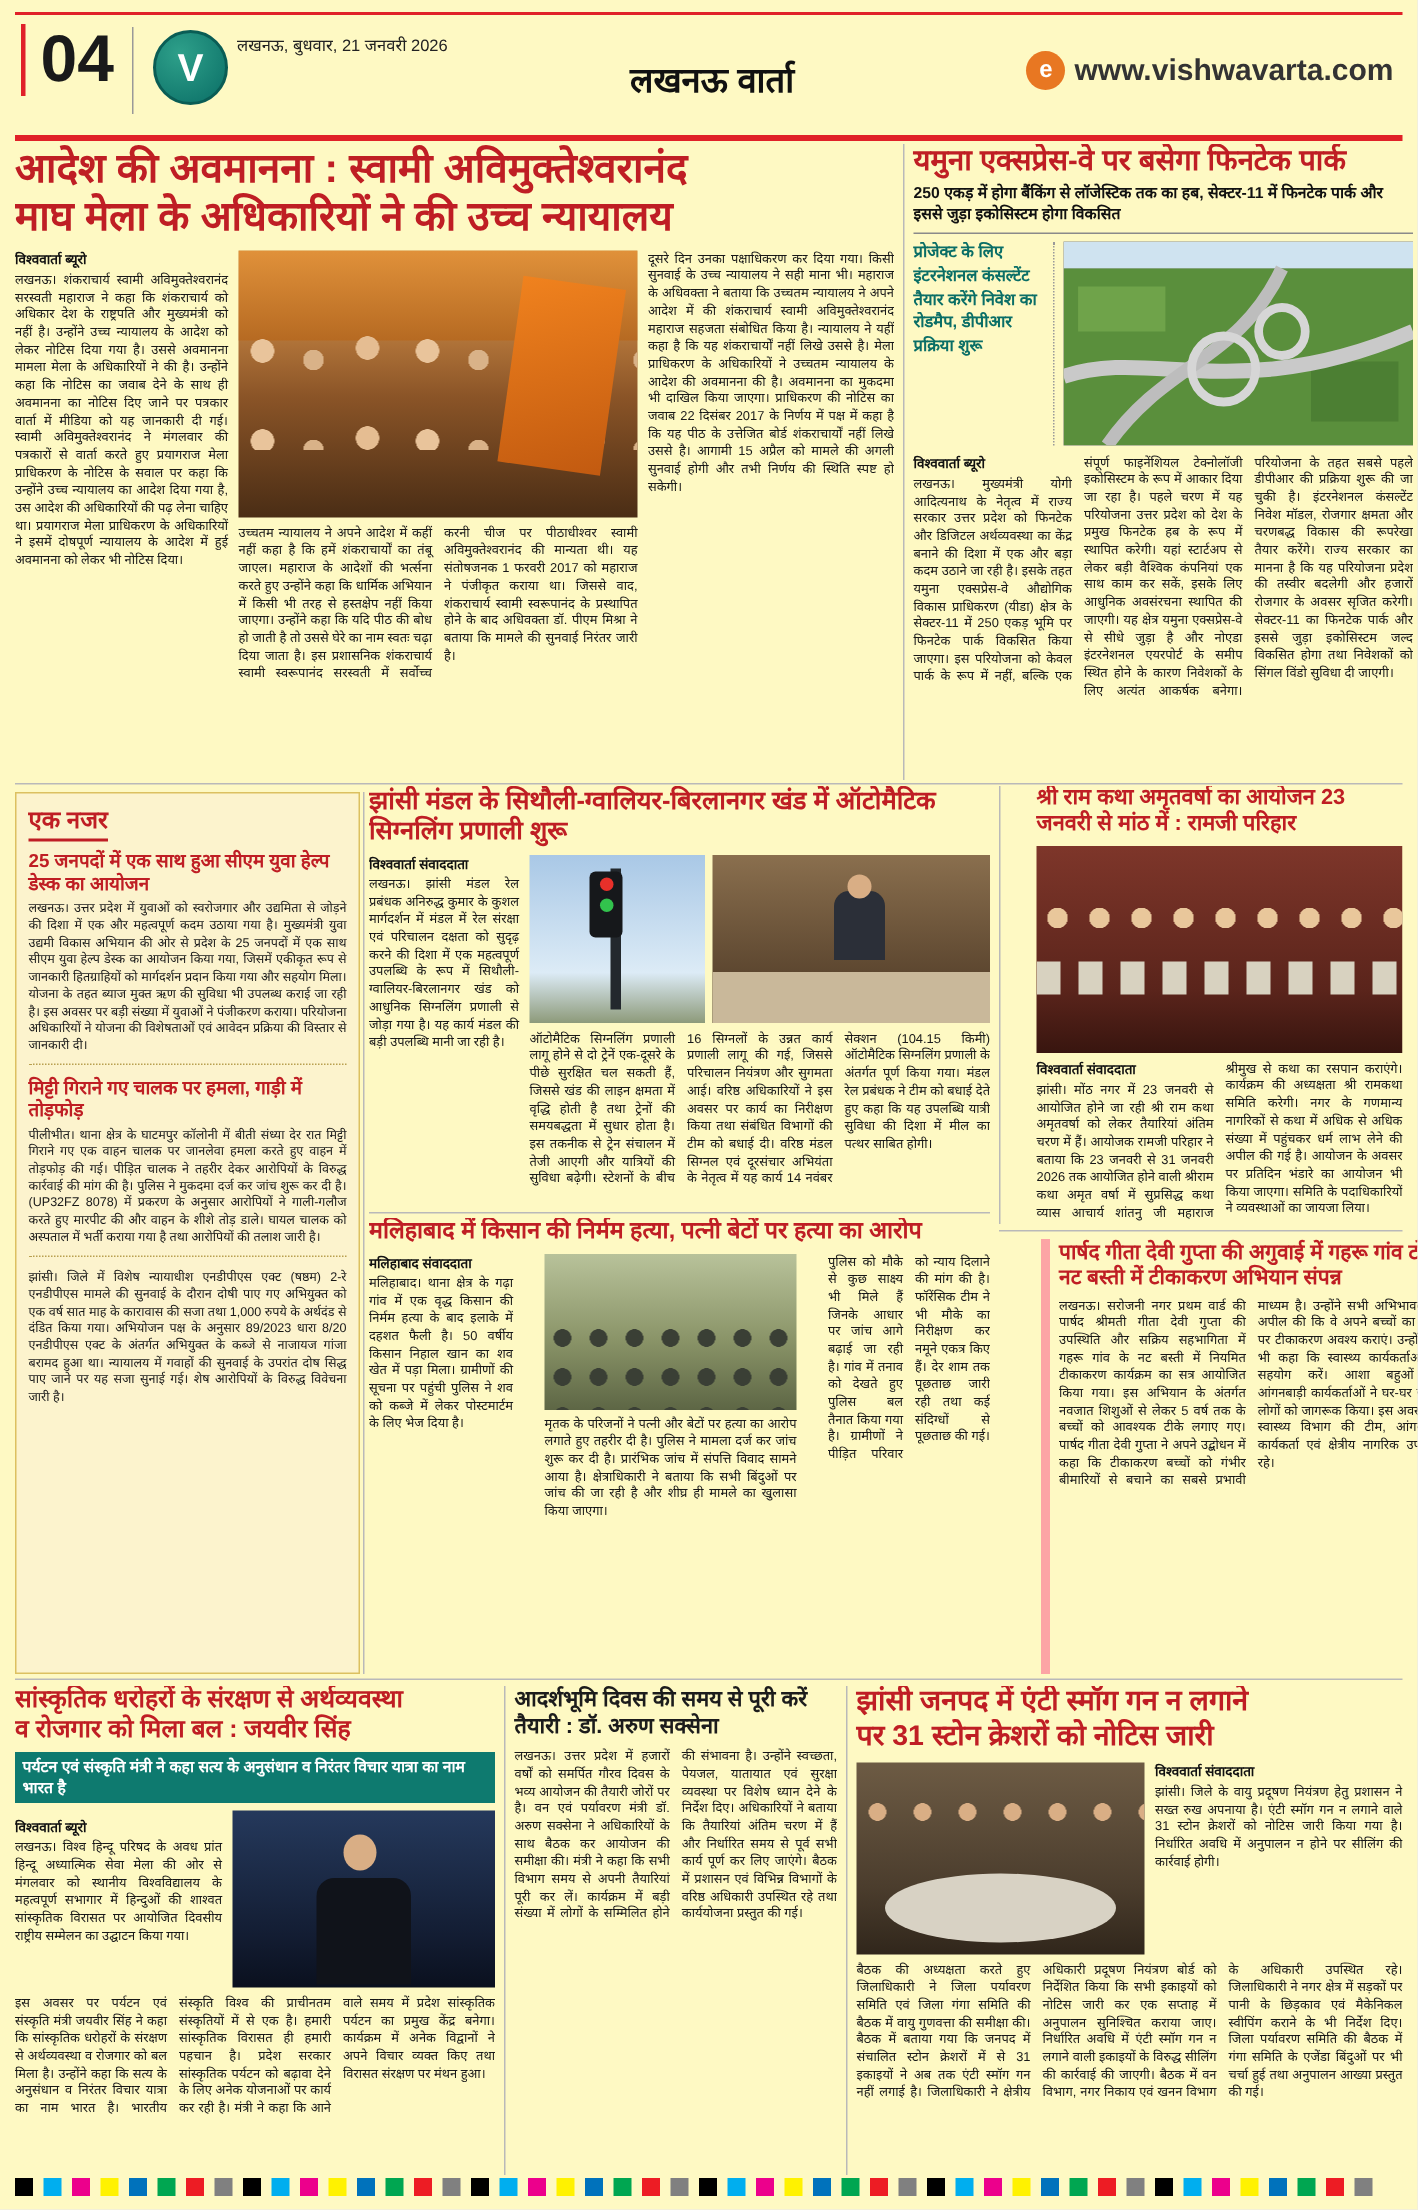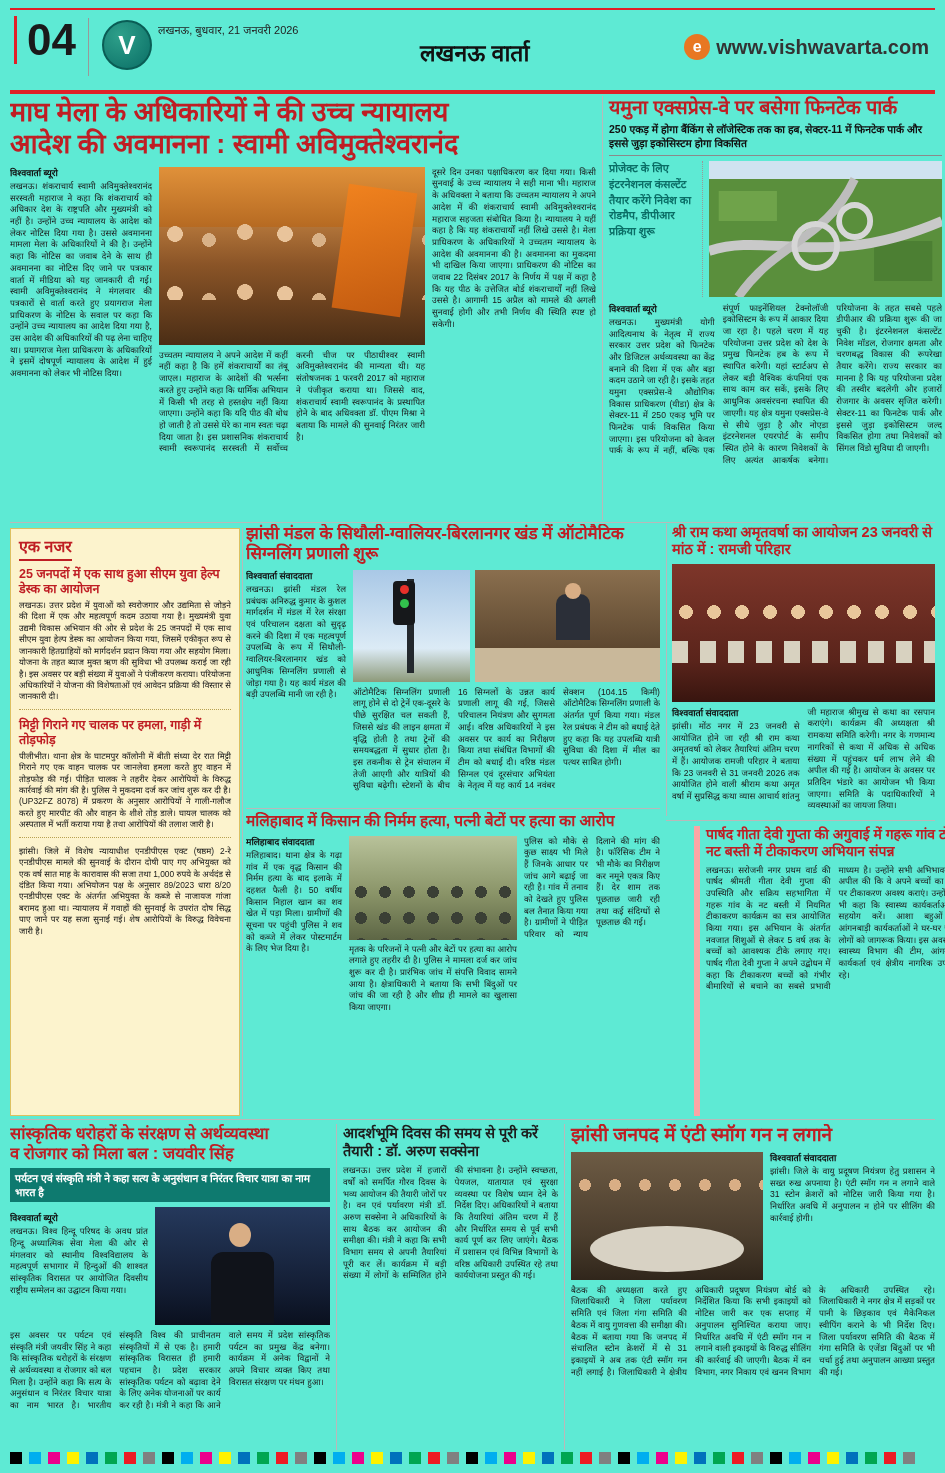--- a/index.html
+++ b/index.html
@@ -1,17 +1,17 @@
 <!DOCTYPE html>
 <html lang="hi"><head>
 <meta charset="utf-8">
 <style>
   html,body{margin:0;padding:0;background:#e9e9e9;}
   body{font-family:"Liberation Sans","DejaVu Sans",sans-serif;}
-  #sheet{position:relative;width:945px;height:1473px;background:#5eead4;margin:0 auto;overflow:hidden;}
+  #sheet{position:relative;width:945px;height:1473px;background:#fef9c3;margin:0 auto;overflow:hidden;}
   
   #header{position:absolute;left:10px;top:8px;width:925px;height:80px;border-top:2px solid #e02128;border-bottom:4px solid #e02128;}
   #pagenum{position:absolute;left:4px;top:6px;font-size:44px;font-weight:bold;color:#1a1a1a;border-left:3px solid #e02128;padding-left:10px;line-height:1.1;}
   #hdr-div1{position:absolute;left:78px;top:8px;width:1px;height:58px;background:#999;}
   #logo{position:absolute;left:92px;top:10px;width:46px;height:46px;border-radius:50%;background:radial-gradient(circle at 35% 30%,#2ea08a,#0a6e66);color:#fff;font-weight:bold;font-size:26px;text-align:center;line-height:46px;border:2px solid #0a5d55;}
   #masthead{position:absolute;left:148px;top:8px;}
   #masthead .name{font-size:30px;font-weight:bold;color:#0a7b74;letter-spacing:.5px;}
   #masthead .date{font-size:11px;color:#222;margin-top:4px;}
   #section-title{position:absolute;left:410px;top:26px;width:220px;text-align:left;font-size:23px;font-weight:bold;color:#111;}
   #site{position:absolute;right:6px;top:24px;display:flex;align-items:center;gap:6px;}
@@ -66,30 +66,30 @@
   #signal-photo{width:38%;background:linear-gradient(180deg,#a9c8e6,#dcebf6 70%,#8d9a7a 100%);}
   #signal-photo .pole{position:absolute;left:46%;top:8%;width:7px;height:84%;background:#23282d;}
   #signal-photo .head{position:absolute;left:34%;top:10%;width:22px;height:44px;background:#16181b;border-radius:4px;}
   #signal-photo .red{position:absolute;left:calc(34% + 7px);top:14%;width:9px;height:9px;border-radius:50%;background:#e8302a;}
   #signal-photo .grn{position:absolute;left:calc(34% + 7px);top:26%;width:9px;height:9px;border-radius:50%;background:#32c24d;}
   #office-photo{flex:1;background:linear-gradient(180deg,#8a6f4e,#5d4730 70%,#3a2b1c 100%);}
   #office-photo .desk{position:absolute;left:0;bottom:0;width:100%;height:30%;background:#c9b89a;}
   #office-photo .person{position:absolute;left:44%;top:22%;width:34px;height:46px;background:#2b2f38;border-radius:10px 10px 0 0;}
   #office-photo .face{position:absolute;left:calc(44% + 9px);top:12%;width:16px;height:16px;border-radius:50%;background:#d9ae85;}
   
-  #ramkatha{left:666px;top:524px;width:269px;height:292px;border-left:1px solid #b9b9b9;padding-left:5px;box-sizing:border-box;}
+  #ramkatha{left:666px;top:524px;width:269px;height:292px;border-left:1px solid #b9b9b9;padding-left:24px;box-sizing:border-box;}
   #ramkatha .hl{font-size:14.5px;}
   #ramkatha-photo{height:138px;margin-top:5px;background:linear-gradient(180deg,#7e362a,#5a241b 70%,#38150f 100%);}
   #ramkatha-photo .row{position:absolute;left:0;top:28%;width:100%;height:40%;background-image:radial-gradient(circle 7px at 14px 10px,#e9c79b 96%,transparent);background-size:28px 40px;background-repeat:repeat-x;}
   #ramkatha-photo .books{position:absolute;left:0;top:56%;width:100%;height:16%;background-image:linear-gradient(90deg,#d8d2c0 0 16px,transparent 16px 28px);background-size:28px 100%;}
   #ramkatha .body{margin-top:5px;}
   
   #malihabad{left:246px;top:812px;width:414px;height:304px;}
   #malihabad .hl{font-size:15.5px;}
-  #malihabad .flex{display:flex;gap:7px;margin-top:5px;}
+  #malihabad .flex{display:flex;gap:21px;margin-top:5px;}
   #malihabad .colA{width:96px;}
   #malihabad .mid{width:168px;}
   #malihabad-photo{height:104px;margin-bottom:4px;background:linear-gradient(180deg,#b8c29a,#8a9468 55%,#5d6645 100%);}
   #malihabad-photo .crowd{position:absolute;left:0;bottom:0;width:100%;height:55%;background-image:radial-gradient(circle 6px at 12px 10px,#3a3f35 96%,transparent);background-size:24px 26px;}
   #malihabad .colD{flex:1;}
   
   #vaccin{left:694px;top:826px;width:269px;height:290px;border-left:6px solid #fca5a5;padding-left:6px;box-sizing:border-box;}
   #vaccin .hl{font-size:14px;}
   #vaccin .body{margin-top:5px;}
   
@@ -134,22 +134,22 @@
       <div class="date">लखनऊ, बुधवार, 21 जनवरी 2026</div>
     </div>
     <div id="section-title">लखनऊ वार्ता</div>
     <div id="site">
       <div class="e">e</div>
       <div class="url">www.vishwavarta.com</div>
     </div>
   </div>
 
   <div id="lead" class="article">
+    <div class="hl">आदेश की अवमानना : स्वामी अविमुक्तेश्वरानंद</div>
     <div class="hl">माघ मेला के अधिकारियों ने की उच्च न्यायालय</div>
-    <div class="hl">आदेश की अवमानना : स्वामी अविमुक्तेश्वरानंद</div>
     <div class="flex">
       <div class="colA body">
         <span class="byline">विश्ववार्ता ब्यूरो</span>
         <span>लखनऊ। शंकराचार्य स्वामी अविमुक्तेश्वरानंद सरस्वती महाराज ने कहा कि शंकराचार्य को अधिकार देश के राष्ट्रपति और मुख्यमंत्री को नहीं है। उन्होंने उच्च न्यायालय के आदेश को लेकर नोटिस दिया गया है। उससे अवमानना मामला मेला के अधिकारियों ने की है। उन्होंने कहा कि नोटिस का जवाब देने के साथ ही अवमानना का नोटिस दिए जाने पर पत्रकार वार्ता में मीडिया को यह जानकारी दी गई। स्वामी अविमुक्तेश्वरानंद ने मंगलवार की पत्रकारों से वार्ता करते हुए प्रयागराज मेला प्राधिकरण के नोटिस के सवाल पर कहा कि उन्होंने उच्च न्यायालय का आदेश दिया गया है, उस आदेश की अधिकारियों की पढ़ लेना चाहिए था। प्रयागराज मेला प्राधिकरण के अधिकारियों ने इसमें दोषपूर्ण न्यायालय के आदेश में हुई अवमानना को लेकर भी नोटिस दिया।</span>
       </div>
       <div class="mid">
         <div id="lead-photo" class="photo">
           <div class="canopy"></div>
           <div class="figures"></div>
           <div class="drape"></div>
@@ -276,20 +276,21 @@
     <div class="c3 body">इस अवसर पर पर्यटन एवं संस्कृति मंत्री जयवीर सिंह ने कहा कि सांस्कृतिक धरोहरों के संरक्षण से अर्थव्यवस्था व रोजगार को बल मिला है। उन्होंने कहा कि सत्य के अनुसंधान व निरंतर विचार यात्रा का नाम भारत है। भारतीय संस्कृति विश्व की प्राचीनतम संस्कृतियों में से एक है। हमारी सांस्कृतिक विरासत ही हमारी पहचान है। प्रदेश सरकार सांस्कृतिक पर्यटन को बढ़ावा देने के लिए अनेक योजनाओं पर कार्य कर रही है। मंत्री ने कहा कि आने वाले समय में प्रदेश सांस्कृतिक पर्यटन का प्रमुख केंद्र बनेगा। कार्यक्रम में अनेक विद्वानों ने अपने विचार व्यक्त किए तथा विरासत संरक्षण पर मंथन हुआ।</div>
   </div>
 
   <div id="adarsh" class="article">
     <div class="hl-black">आदर्शभूमि दिवस की समय से पूरी करें तैयारी : डॉ. अरुण सक्सेना</div>
     <div class="c2 body">लखनऊ। उत्तर प्रदेश में हजारों वर्षों को समर्पित गौरव दिवस के भव्य आयोजन की तैयारी जोरों पर है। वन एवं पर्यावरण मंत्री डॉ. अरुण सक्सेना ने अधिकारियों के साथ बैठक कर आयोजन की समीक्षा की। मंत्री ने कहा कि सभी विभाग समय से अपनी तैयारियां पूरी कर लें। कार्यक्रम में बड़ी संख्या में लोगों के सम्मिलित होने की संभावना है। उन्होंने स्वच्छता, पेयजल, यातायात एवं सुरक्षा व्यवस्था पर विशेष ध्यान देने के निर्देश दिए। अधिकारियों ने बताया कि तैयारियां अंतिम चरण में हैं और निर्धारित समय से पूर्व सभी कार्य पूर्ण कर लिए जाएंगे। बैठक में प्रशासन एवं विभिन्न विभागों के वरिष्ठ अधिकारी उपस्थित रहे तथा कार्ययोजना प्रस्तुत की गई।</div>
   </div>
 
   <div id="antismog" class="article">
     <div class="hl">झांसी जनपद में एंटी स्मॉग गन न लगाने</div>
+    <div class="hl">पर 31 स्टोन क्रेशरों को नोटिस जारी</div>
     <div class="flex">
       <div id="meeting-photo" class="photo">
         <div class="people"></div>
         <div class="table"></div>
       </div>
       <div class="side body">
         <span class="byline">विश्ववार्ता संवाददाता</span>
         <span>झांसी। जिले के वायु प्रदूषण नियंत्रण हेतु प्रशासन ने सख्त रुख अपनाया है। एंटी स्मॉग गन न लगाने वाले 31 स्टोन क्रेशरों को नोटिस जारी किया गया है। निर्धारित अवधि में अनुपालन न होने पर सीलिंग की कार्रवाई होगी।</span>
       </div>
     </div>

